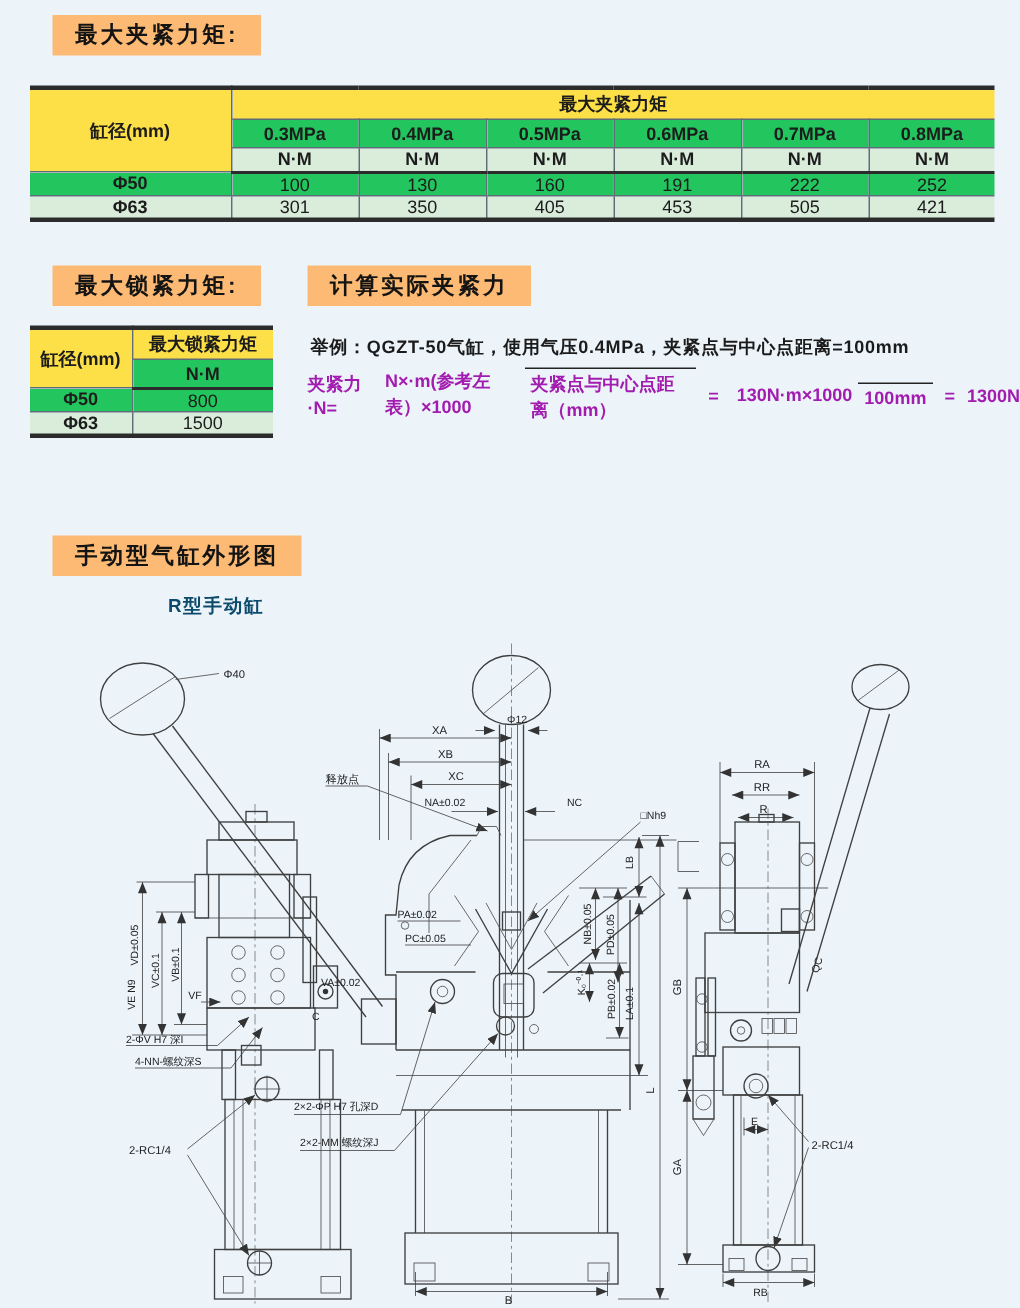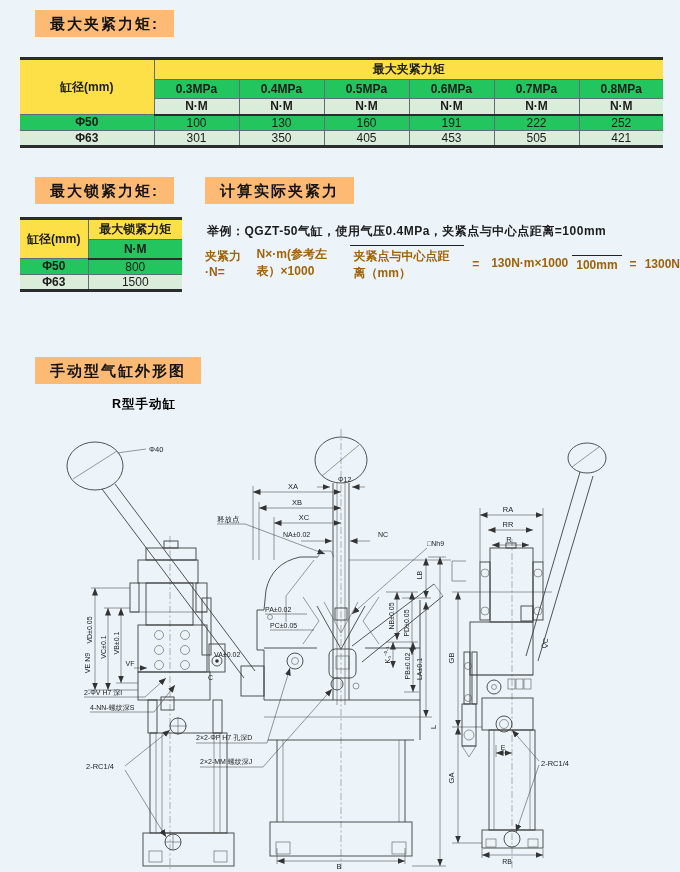--- a/index.html
+++ b/index.html
@@ -9,25 +9,25 @@
     border-top:3px solid #2c2c2c;border-bottom:3px solid #2c2c2c;}
   .dtable td{border:1px solid #5f6e76;font-size:12px;text-align:center;color:#1c1c1c;padding:0;overflow:hidden;white-space:nowrap;}
   .dtable tr td:first-child{border-left:0;}
   .dtable tr td:last-child{border-right:0;}
   .dtable tr.sep td{border-bottom:2px solid #2c2c2c;}
   .blue{background:#fde047;font-weight:bold;}
   .green{background:#d9edda;}
   .white{background:#22c55e;}
   .bold{font-weight:bold;}
   .calcline{position:absolute;font-size:12px;font-weight:bold;color:#1b1b1b;letter-spacing:0.5px;text-align:center;}
-  .formula{position:absolute;left:205px;top:245px;display:flex;align-items:center;gap:8px;font-size:12px;font-weight:bold;color:#a16207;justify-content:center;}
+  .formula{position:absolute;left:205px;top:245px;display:flex;align-items:center;gap:8px;font-size:12px;font-weight:bold;color:#a21caf;justify-content:center;}
   .frac{display:flex;align-items:center;}
   .frac .num{padding:0 4px 2px;}
   .frac .den{border-top:1.5px solid #222;padding:2px 4px 0;}
-  .subtitle{position:absolute;left:112px;top:396px;font-size:12.5px;font-weight:bold;color:#000000;letter-spacing:1px;}
+  .subtitle{position:absolute;left:112px;top:396px;font-size:12.5px;font-weight:bold;color:#0c4a6e;letter-spacing:1px;}
   svg{position:absolute;left:0;top:425px;}
   svg text{font-family:"Liberation Sans",sans-serif;fill:#222;}
   .lbl{font-size:7.5px;}
   .lbs{font-size:7px;}
   .ol{fill:none;stroke:#3f3f3f;stroke-width:0.9;}
   .tl{fill:none;stroke:#4a4a4a;stroke-width:0.55;}
   .dl{fill:none;stroke:#444;stroke-width:0.55;}
   .cl{fill:none;stroke:#666;stroke-width:0.5;stroke-dasharray:7 2.5 2 2.5;}
 </style>
 </head>

